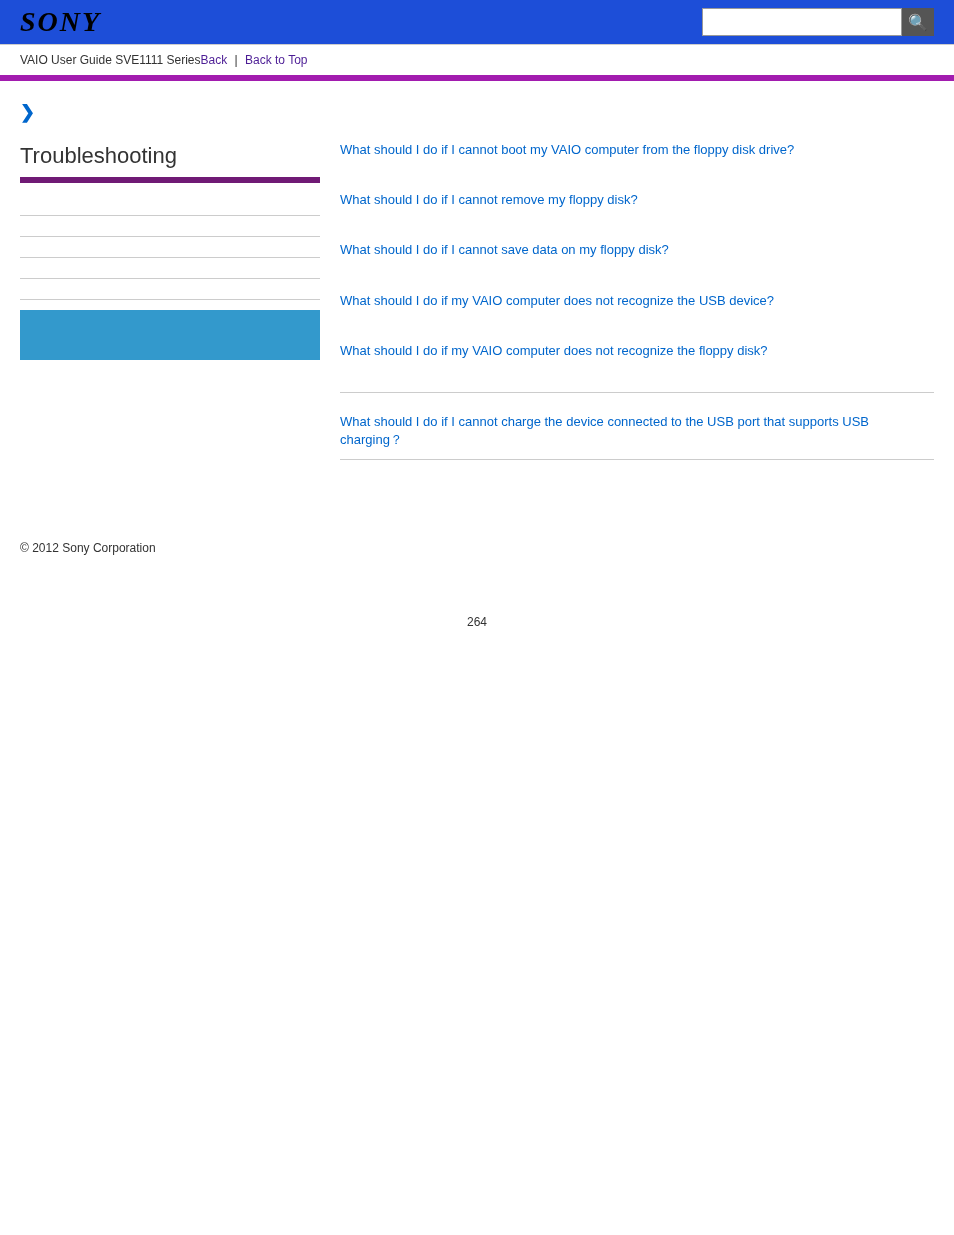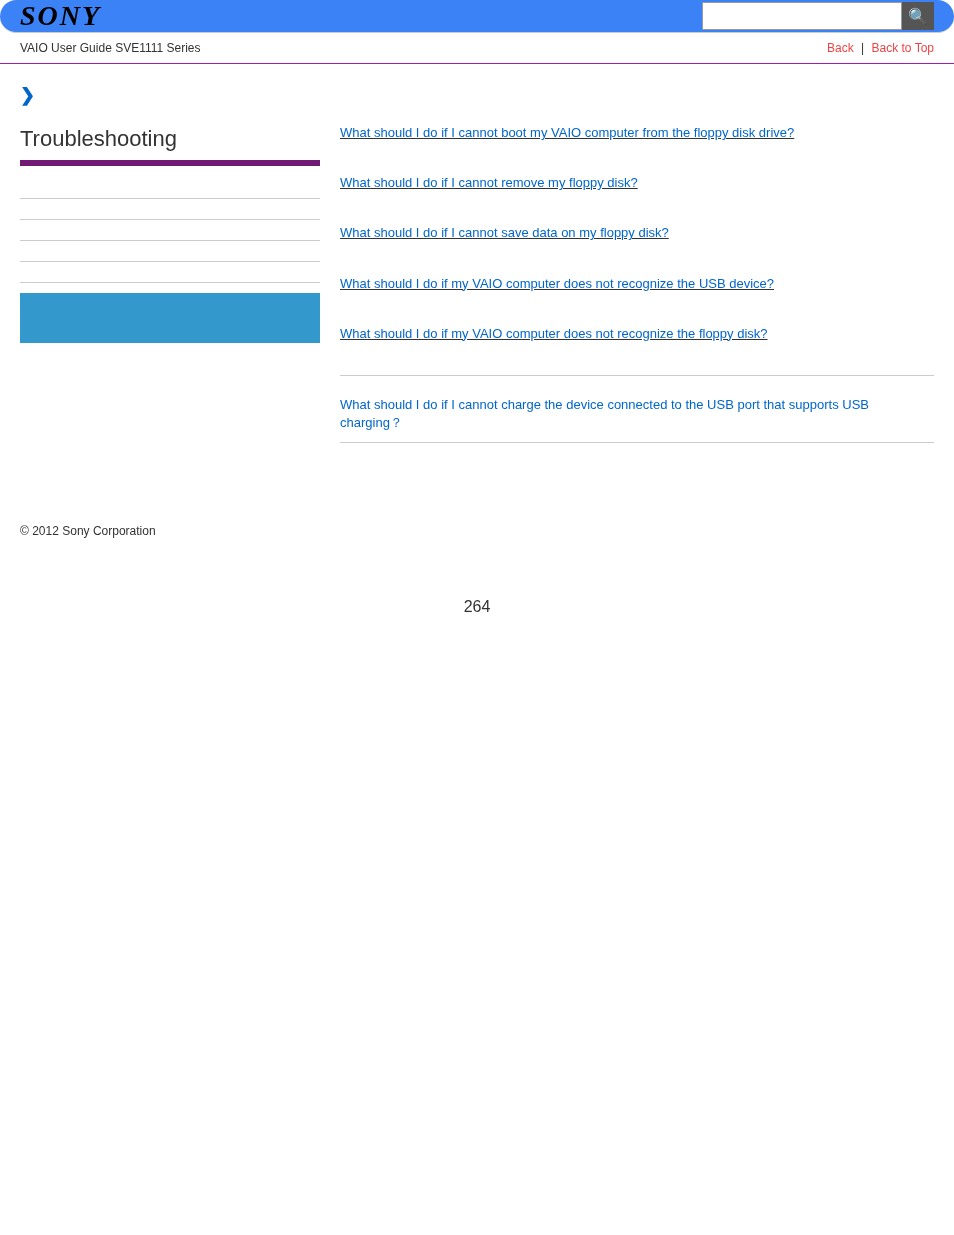--- a/index.html
+++ b/index.html
@@ -15,24 +15,23 @@
       background: #fff;
       width: 954px;
       min-height: 1235px;
     }
 
     
     .header {
       display: flex;
       align-items: center;
       justify-content: space-between;
-      padding: 0 20px;
+      padding: 6px 20px;
       border-bottom: 1px solid #ccc;
-      background: #3b82f6;
-      border-radius: 25px;
+      background: #1d4ed8;
     }
 
     .sony-logo {
       font-size: 28px;
       font-weight: bold;
       font-style: italic;
       letter-spacing: 2px;
       color: #000;
       font-family: 'Times New Roman', serif;
     }
@@ -60,37 +59,36 @@
       display: flex;
       align-items: center;
       justify-content: center;
       color: #fff;
       font-size: 16px;
     }
 
     
     .nav-bar {
       display: flex;
-      justify-content: space-between;
       align-items: center;
       padding: 8px 20px;
-      border-bottom: 1px solid #a21caf;
+      border-bottom: 6px solid #a21caf;
     }
 
     .nav-left {
       font-size: 12px;
       color: #333;
     }
 
     .nav-right {
       font-size: 12px;
     }
 
     .nav-right a {
-      color: #ef4444;
+      color: #4c1d95;
       text-decoration: none;
     }
 
     .nav-divider {
       color: #333;
       margin: 0 4px;
     }
 
     
     .main-content {
@@ -150,21 +148,20 @@
       padding-top: 40px;
     }
 
     .topic-links {
       list-style: none;
     }
 
     .topic-links li {
       margin-bottom: 16px;
       padding-bottom: 16px;
-      text-decoration: underline;
     }
 
     .topic-links li a {
       color: #0066cc;
       text-decoration: none;
       font-size: 13px;
       line-height: 1.4;
     }
 
     .section-divider {
@@ -186,21 +183,21 @@
       margin-top: 20px;
     }
 
     .copyright {
       font-size: 12px;
       color: #333;
     }
 
     .page-number {
       text-align: center;
-      font-size: 16px;
+      font-size: 12px;
       color: #333;
       margin-top: 40px;
       padding-bottom: 20px;
     }
   </style>
 </head>
 <body>
 
 <div class="header">
   <div class="sony-logo">SONY</div>

